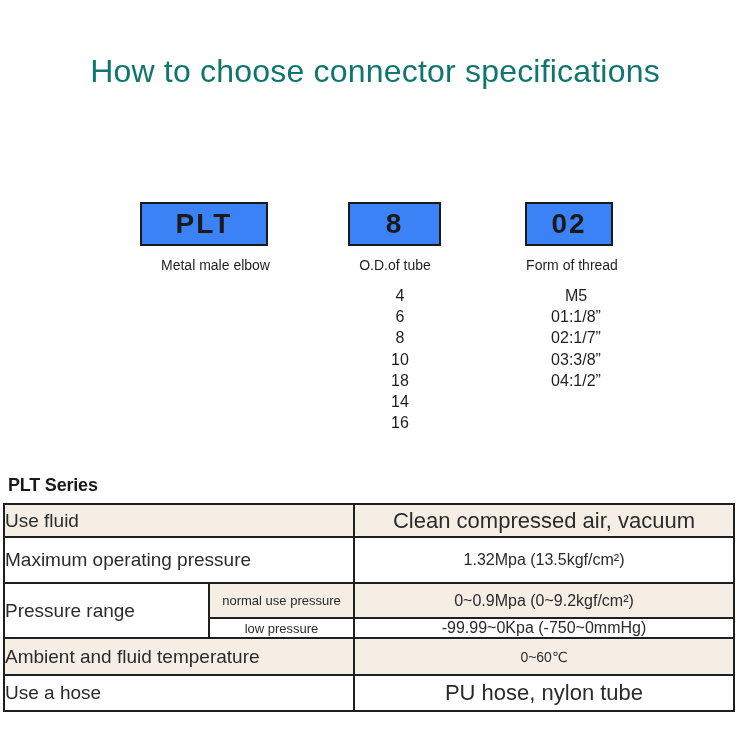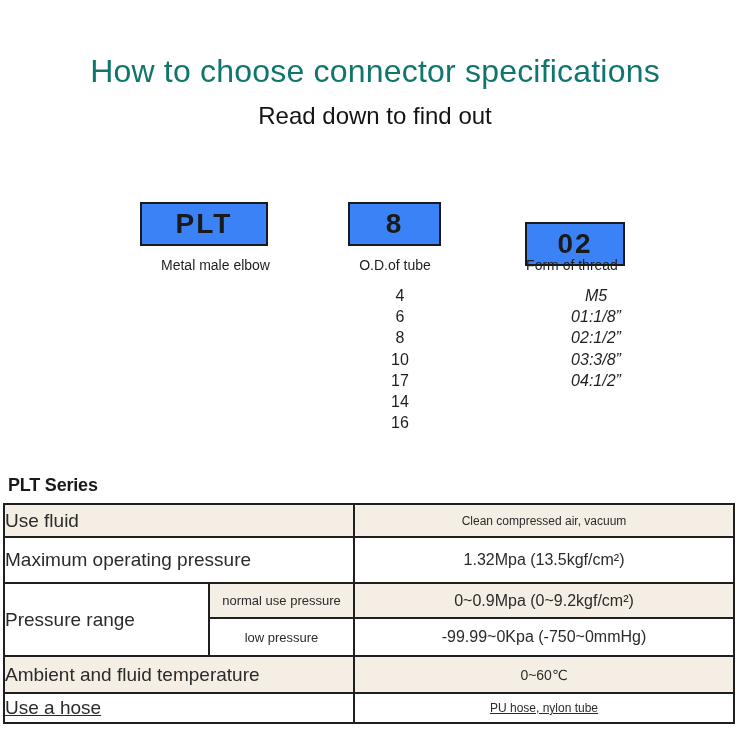--- a/index.html
+++ b/index.html
@@ -20,84 +20,83 @@
   }
 
   .code-box {
     position:absolute; top:202px; height:44px; box-sizing:border-box;
     border:2px solid #1a1a1a; display:flex; align-items:center; justify-content:center;
     font-weight:bold; font-size:28px; color:#1a1a1a; letter-spacing:2px;
     background:#3b82f6;
   }
   .b1 { left:140px; width:128px; }
   .b2 { left:348px; width:93px; }
-  .b3 { left:525px; width:100px;margin-top:20px; }
+  .b3 { left:525px; width:88px; }
 
   .box-label {
     position:absolute; top:257px; transform:translateX(-50%);
     font-size:14px; color:#1f1f1f; white-space:nowrap;
   }
   .l1 { left:204px;padding-left:23px; } .l2 { left:395px; } .l3 { left:572px; }
 
   .opt-list {
     position:absolute; top:285px; transform:translateX(-50%);
     text-align:center; font-size:16px; line-height:21.2px; color:#1f1f1f;
   }
-  .tube { left:400px; } .thread { left:596px;font-style:italic; }
+  .tube { left:400px; } .thread { left:576px; }
 
   .series-heading {
     position:absolute; top:466px; left:8px;
     font-size:18px; font-weight:bold; color:#191919; letter-spacing:-0.2px;margin-top:9px;
   }
 
   .spec-table {
     position:absolute; top:503px; left:3px; width:732px;
     border-collapse:collapse; table-layout:fixed; color:#2b2b2b;
   }
   .spec-table td { border:2px solid #1f1f1f; padding:0; vertical-align:middle; background:#ffffff; }
   .spec-table td.bg { background:#f5eee4; }
   .lbl { font-size:19px; padding-left:21px; }
   .sub { font-size:13px; text-align:center; color:#2b2b2b; }
   .val { text-align:center; }
-  .val.lg { font-size:12px;border-radius:7px; }
+  .val.lg { font-size:22px;border-radius:7px; }
   .val.sm { font-size:16px; }
   .val.xs { font-size:14px; }
   .r1 { height:33px; } .r2 { height:46px; } .r3 { height:35px; }
-  .r4 { height:38px; } .r5 { height:37px; } .r6 { height:30px;text-decoration:underline; }
+  .r4 { height:20px; } .r5 { height:37px; } .r6 { height:36px; }
 </style>
 </head>
 <body>
 
 <div class="page">
 
   <div class="title">How to choose connector specifications</div>
-  <div class="subtitle">Read down to find out</div>
 
   <div class="code-box b1">PLT</div>
   <div class="code-box b2">8</div>
   <div class="code-box b3">02</div>
 
   <div class="box-label l1">Metal male elbow</div>
   <div class="box-label l2">O.D.of tube</div>
   <div class="box-label l3">Form of thread</div>
 
   <div class="opt-list tube">
     <div>4</div>
     <div>6</div>
     <div>8</div>
     <div>10</div>
-    <div>17</div>
+    <div>18</div>
     <div>14</div>
     <div>16</div>
   </div>
 
   <div class="opt-list thread">
     <div>M5</div>
     <div>01:1/8”</div>
-    <div>02:1/2”</div>
+    <div>02:1/7”</div>
     <div>03:3/8”</div>
     <div>04:1/2”</div>
   </div>
 
   <div class="series-heading">PLT Series</div>
 
   <table class="spec-table">
     <colgroup>
         <col style="width:205px">
         <col style="width:145px">

